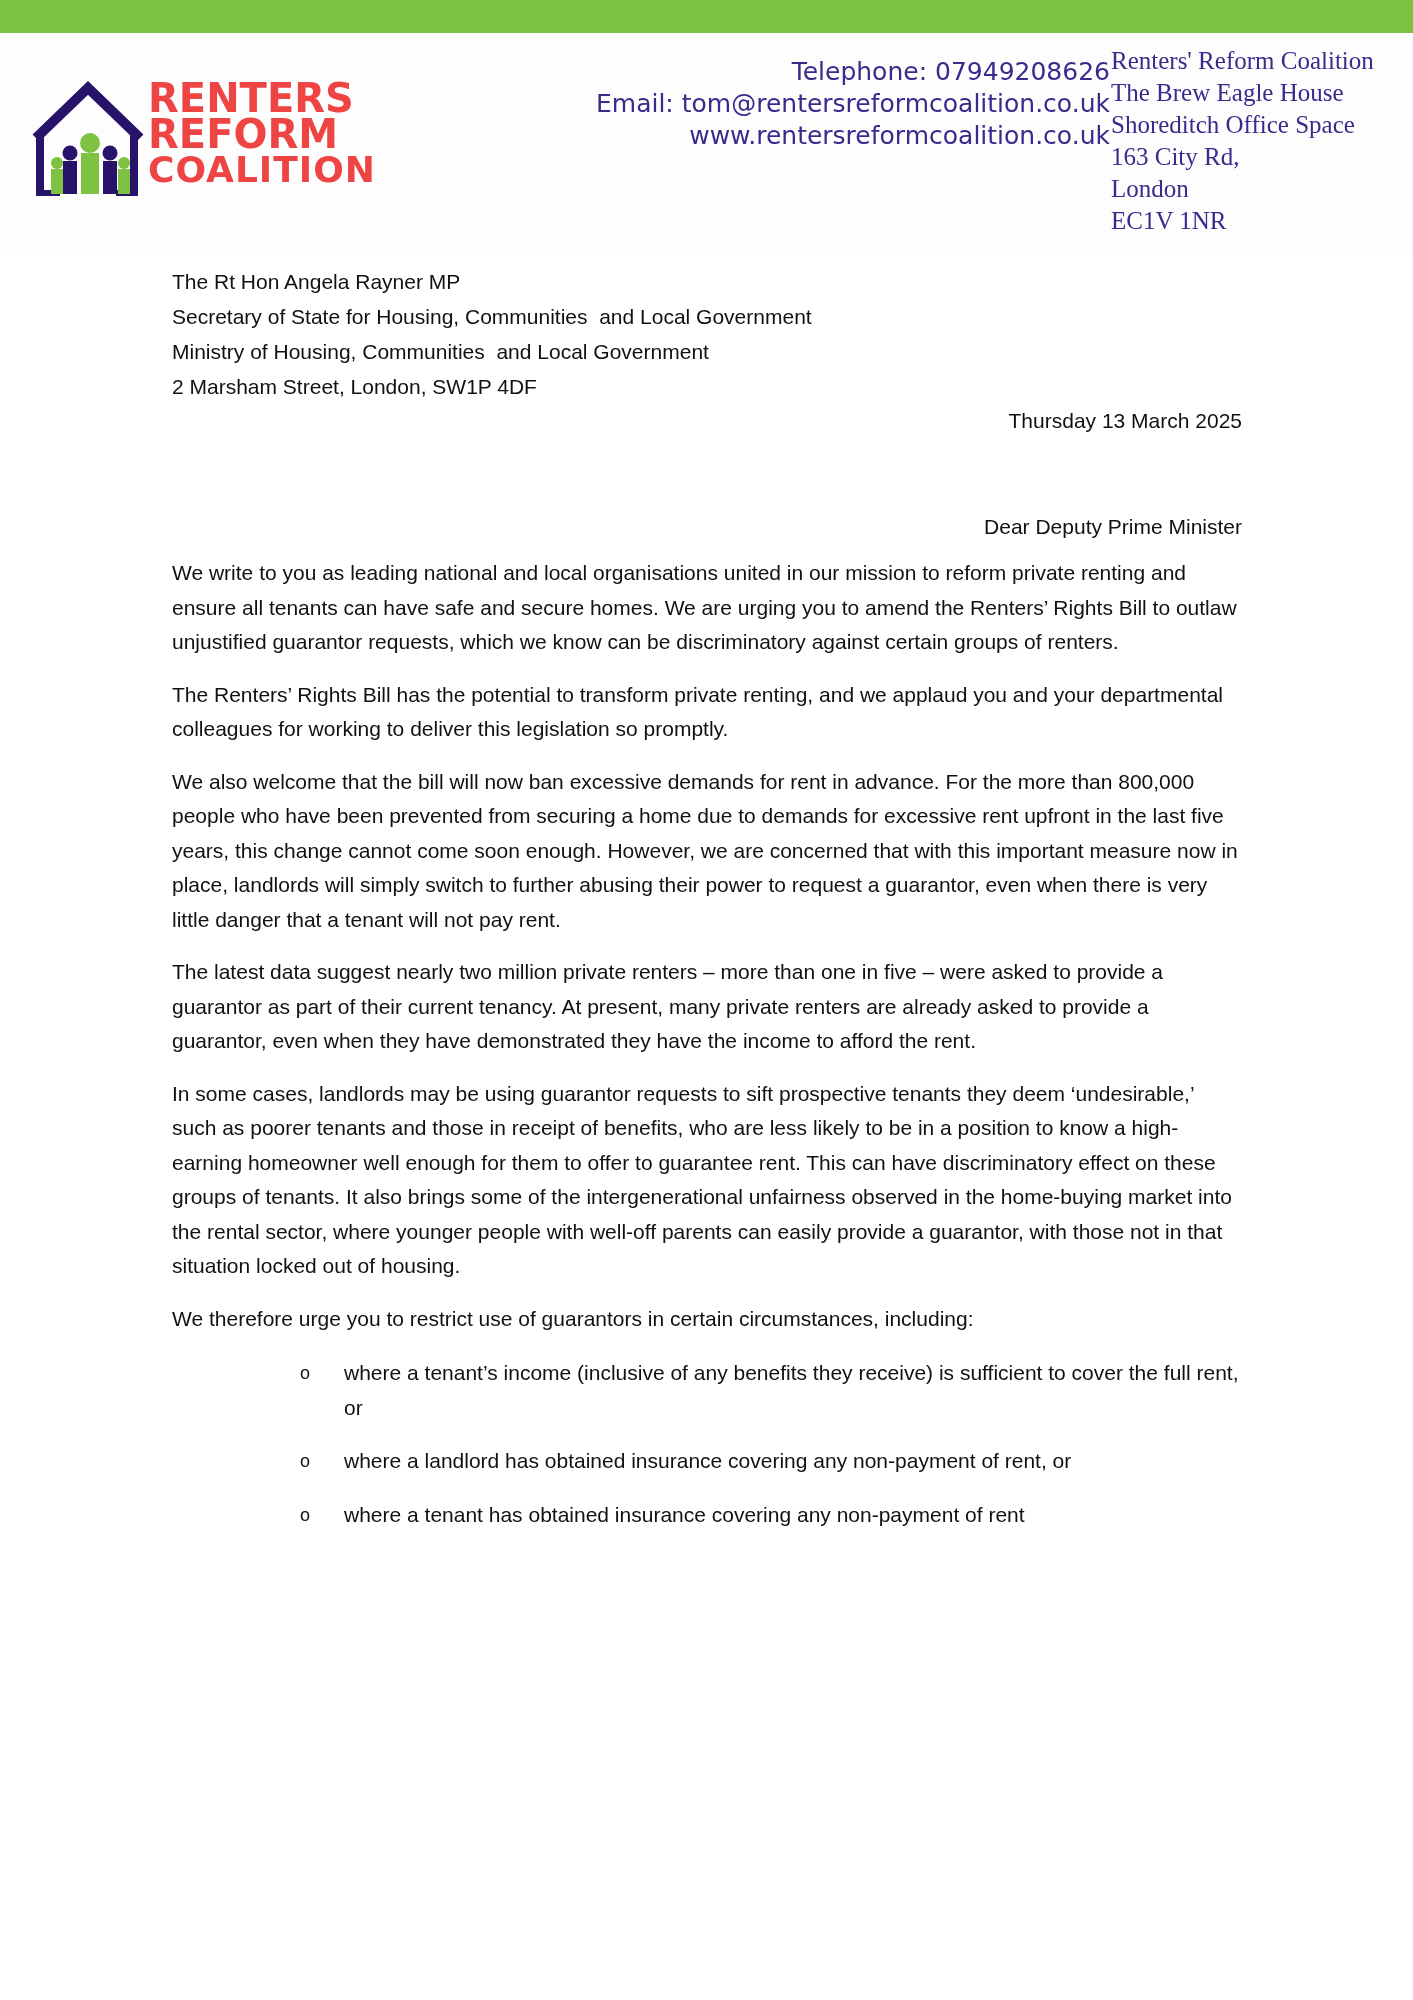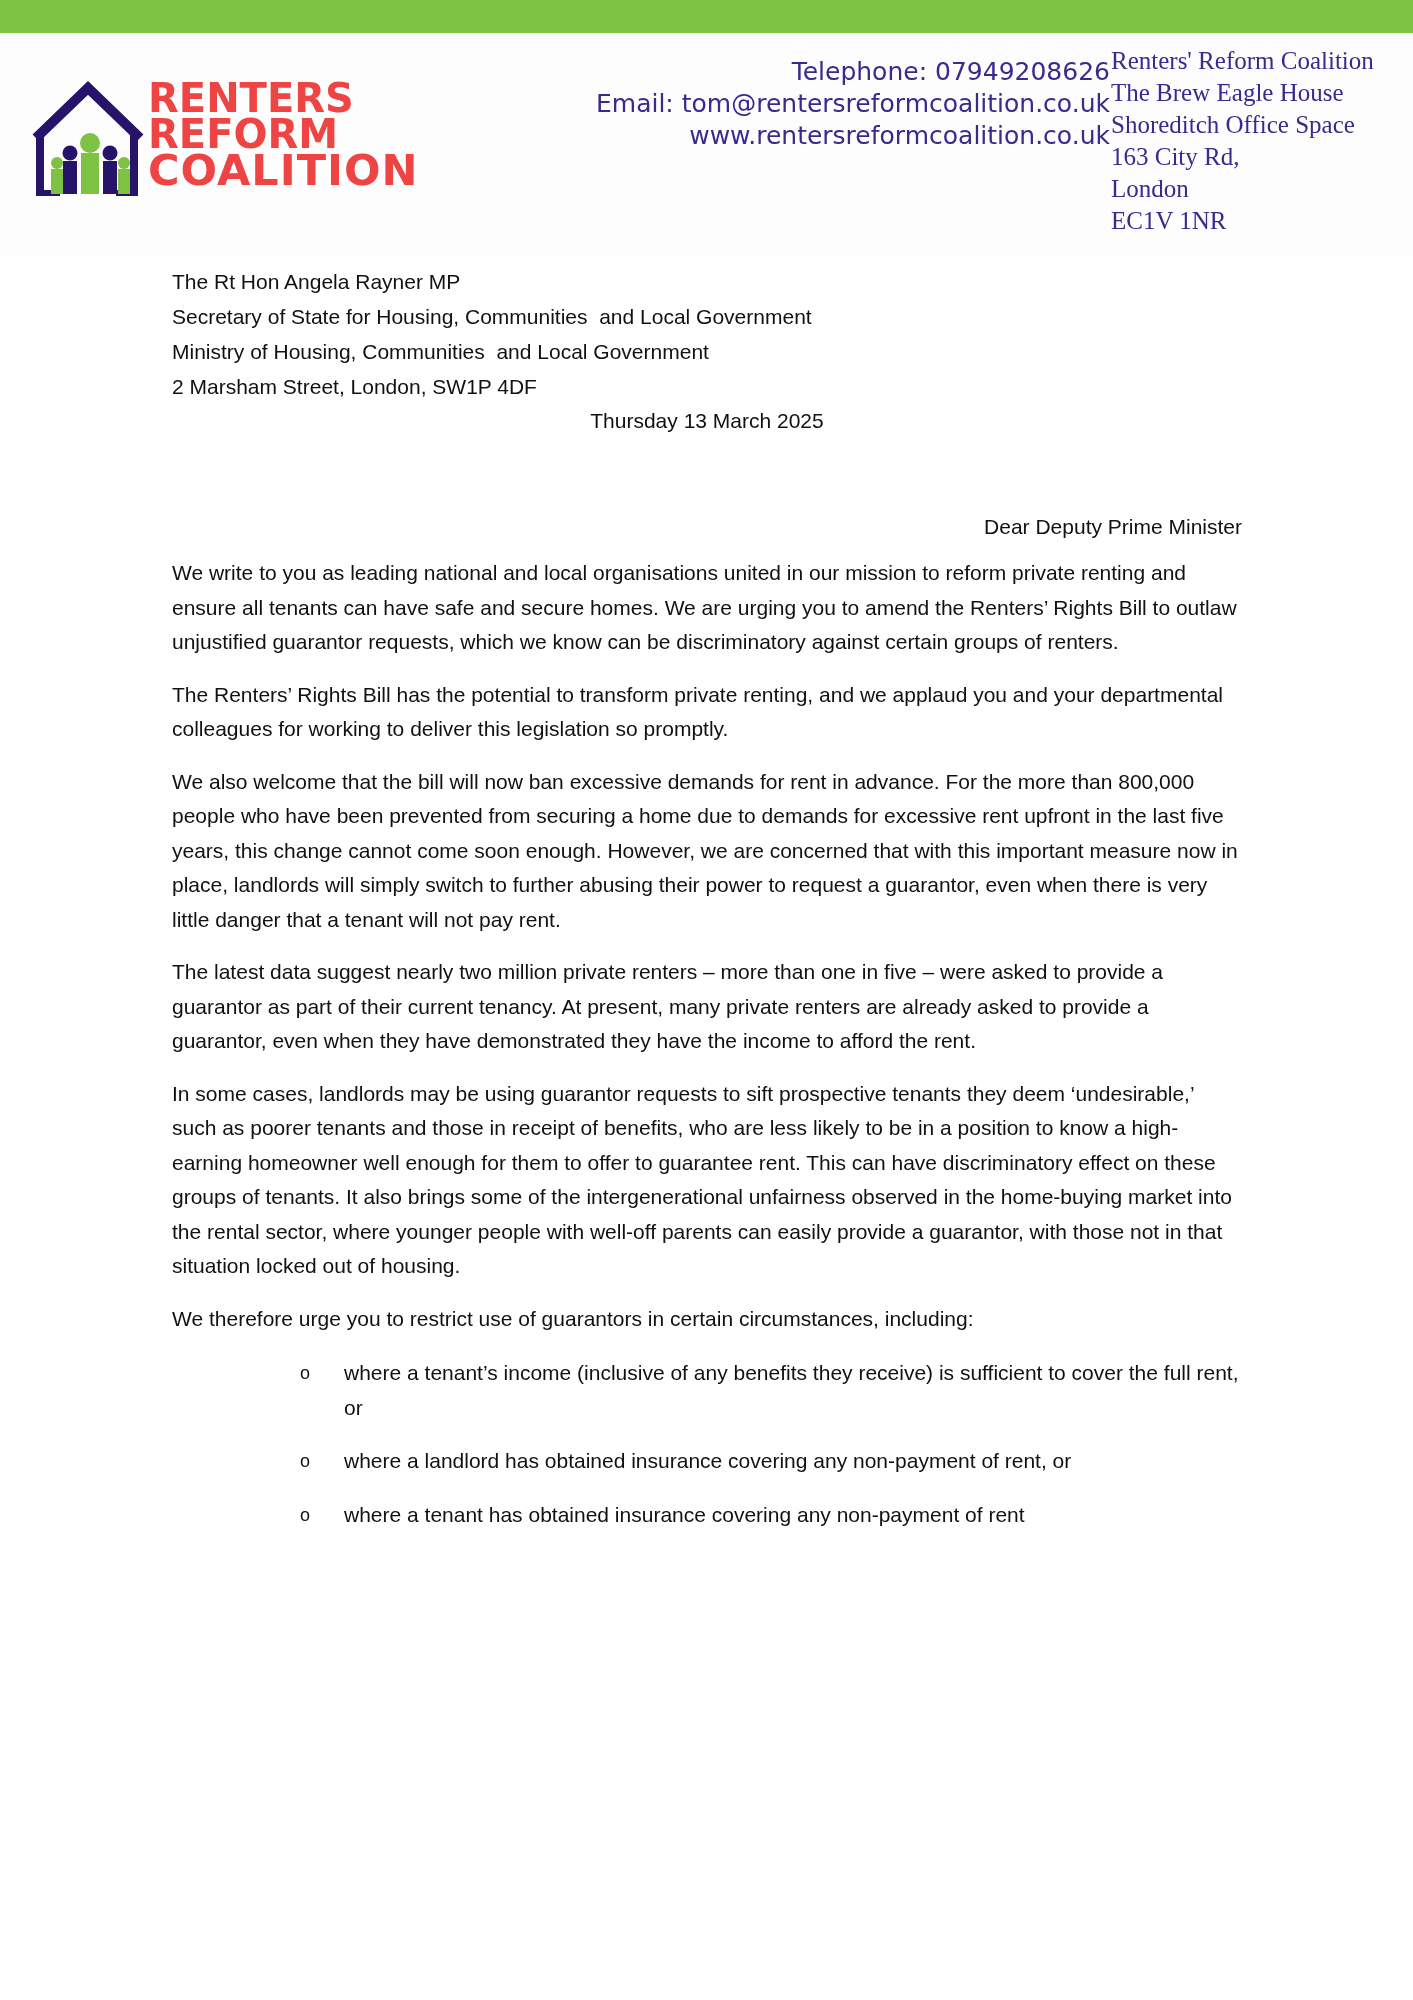--- a/index.html
+++ b/index.html
@@ -9,26 +9,26 @@
     }
     .top-bar { position: absolute; left: 0; top: 0; width: 1413px; height: 33px; background: #7dc242; }
     .letterhead { position: absolute; left: 0; top: 33px; width: 1413px; height: 222px; background: #fdfdfd; }
     .logo { position: absolute; left: 30px; top: 80px; width: 340px; height: 120px; }
     .logo svg { position: absolute; left: 0; top: 0; }
     .logo-text {
       position: absolute; left: 118px; top: 0px; color: #ef4444;
       font-family: "DejaVu Sans", sans-serif; font-weight: bold; line-height: 36px; letter-spacing: 0px;
     }
     .logo-text div { font-size: 40px; }
-    .logo-text .l3 { font-size: 43px; letter-spacing: 1px; }
+    .logo-text .l3 { font-size: 36px; letter-spacing: 1px; }
     .contact { position: absolute; left: 596px; top: 56px; color: #3a2a8c; font-family: "DejaVu Sans", sans-serif; font-size: 25px; line-height: 32px; text-align: right; }
     .address { position: absolute; left: 1111px; top: 45px; color: #3a2a8c; font-family: Liberation Serif, serif; font-size: 25px; line-height: 32px; }
     .letter { position: absolute; left: 172px; top: 264px; width: 1070px; color: #111; font-family: "Liberation Sans", sans-serif; font-size: 21px; }
     .recipient div { line-height: 35px; height: 35px; }
-    .date { text-align: center; line-height: 35px; margin-top: -1px; }
+    .date { text-align: right; line-height: 35px; margin-top: -1px; }
     .salutation { margin-top: 71px; line-height: 35px; text-align: right; }
     .para { margin: 18px 0 0 0; line-height: 34.5px; }
     .para.first { margin-top: 12px; }
     .conditions { list-style: none; margin: 20px 0 0 0; padding: 0 0 0 128px; }
     .conditions li { position: relative; padding-left: 44px; line-height: 34.5px; margin-bottom: 19px; }
     .conditions li .bullet { position: absolute; left: 0; top: 0; font-size: 18px; }
   </style>
 </head>
 <body>
 

